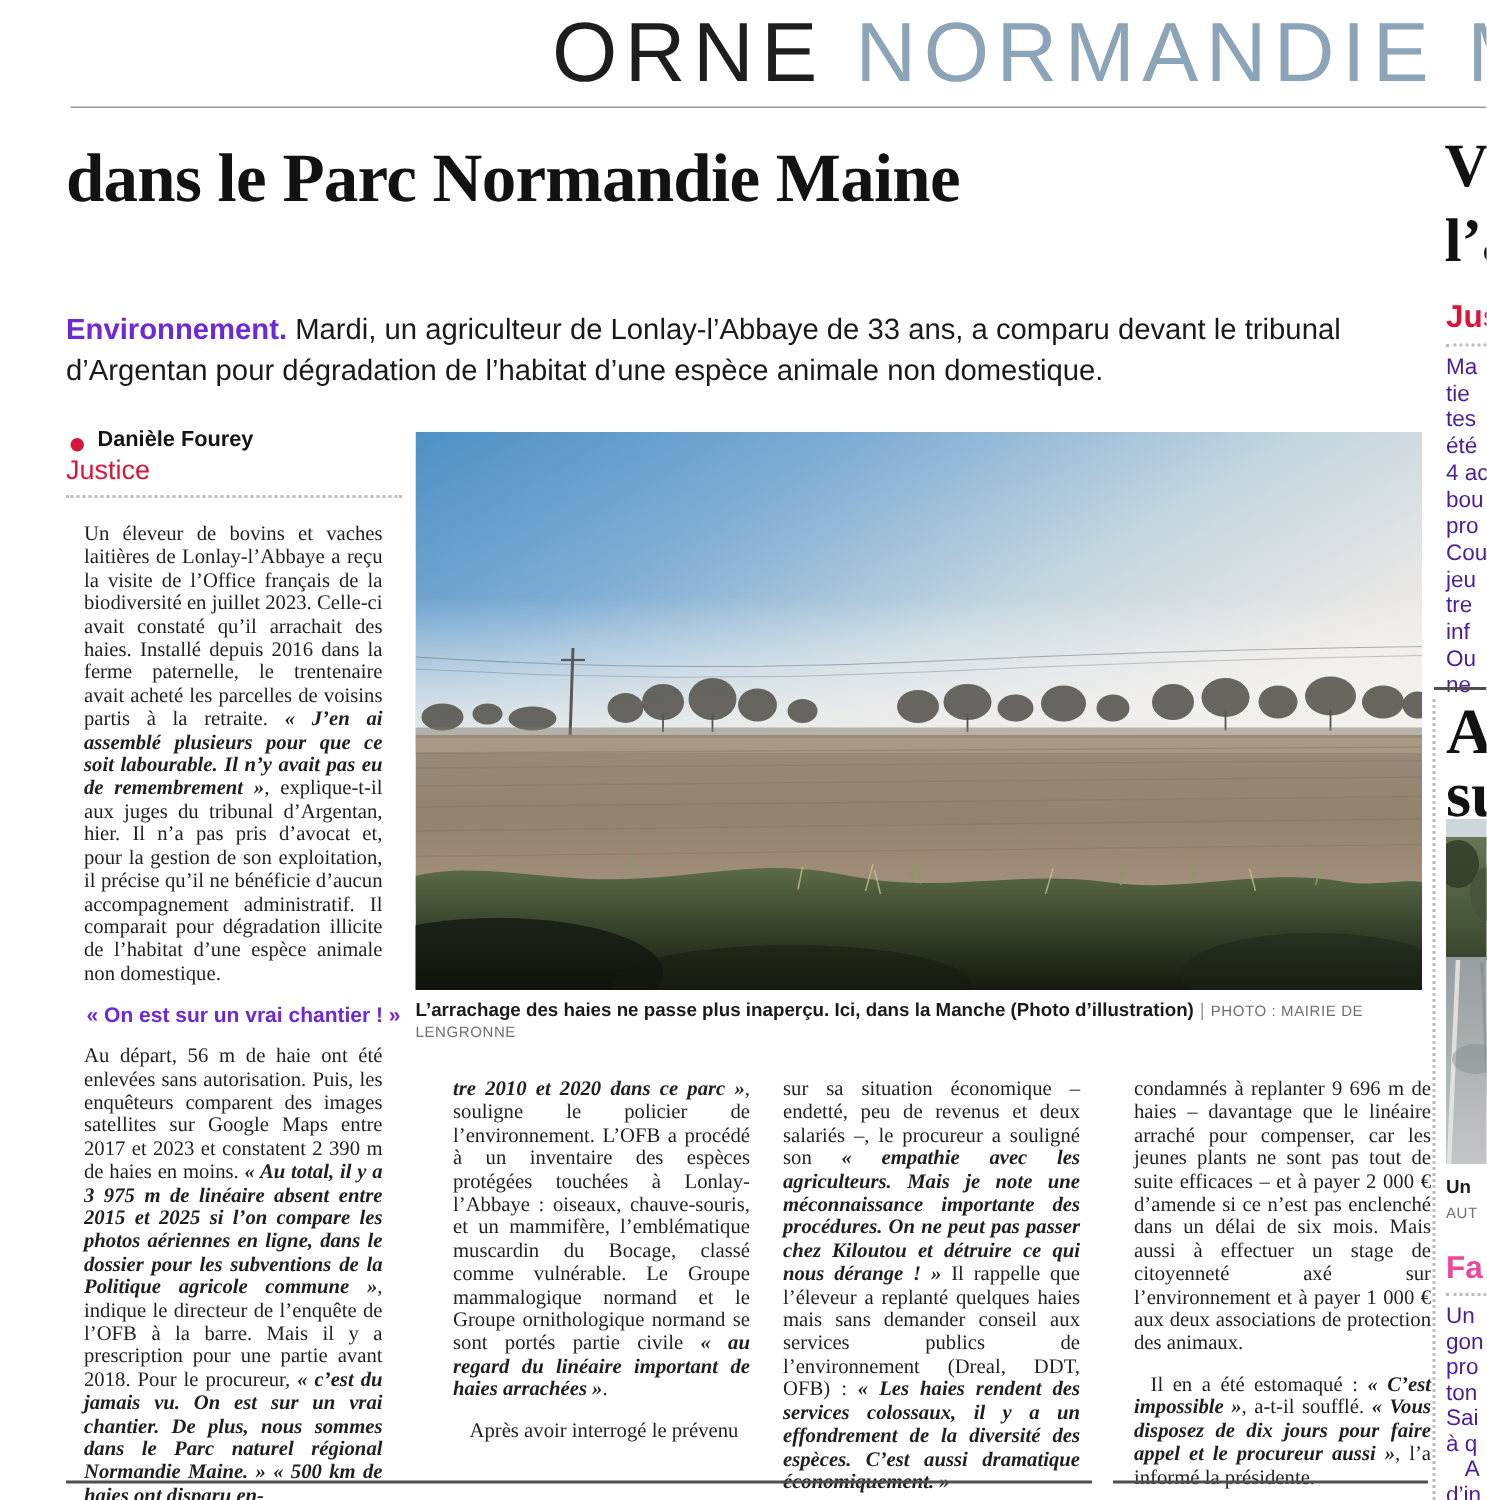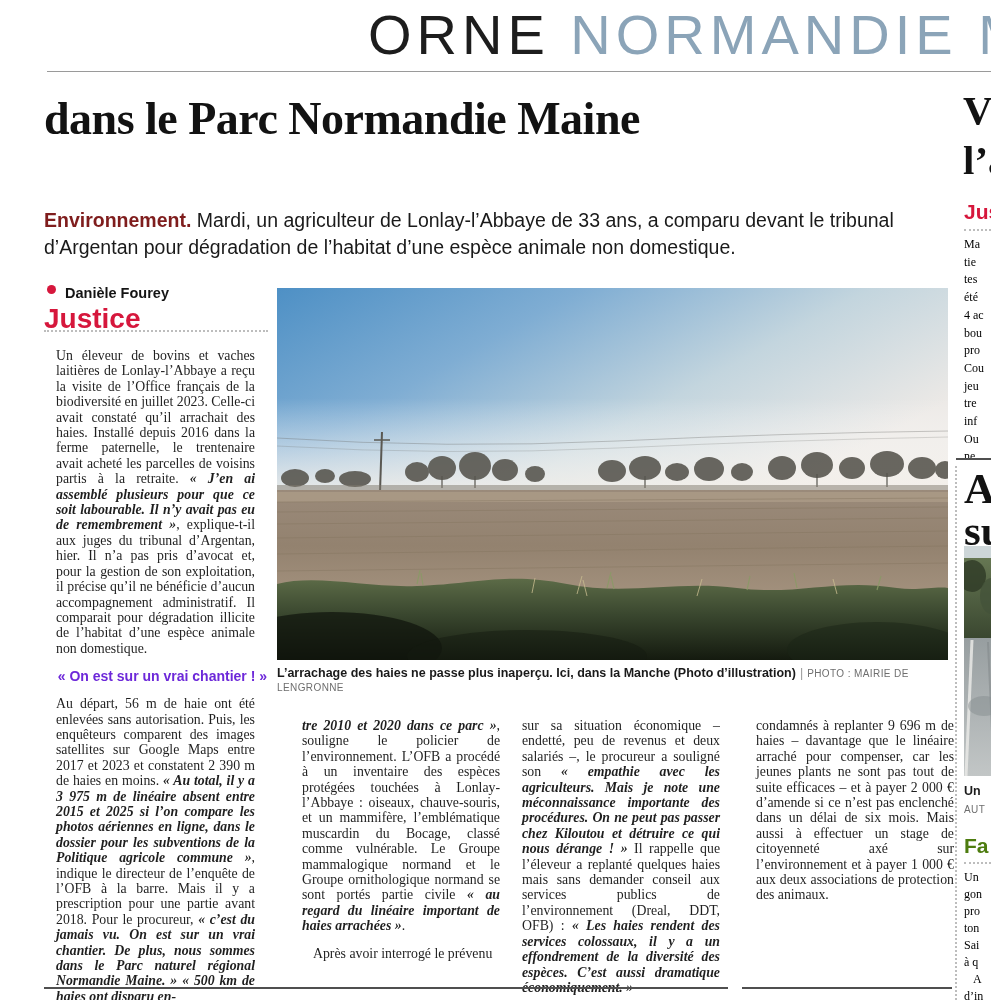--- a/index.html
+++ b/index.html
@@ -10,59 +10,59 @@
   .masthead{top:2px;left:368px;font-size:56px;font-weight:400;letter-spacing:5px;
             white-space:nowrap;color:#1d1d1d;}
   .masthead .blue{color:#8ba4b8;}
   .mast-rule{top:71px;left:47px;width:944px;height:1px;background:#9a9a9a;}
   
   .headline{left:44px;top:94px;font-family:"Liberation Serif",serif;font-weight:700;
             font-size:46px;line-height:50px;letter-spacing:-0.5px;color:#121212;white-space:nowrap;}
   .lead{left:44px;top:207px;width:900px;font-size:19.5px;line-height:27px;color:#1a1a1a;text-align:left;}
   .kicker{font-weight:700;}
   
-  .byline-row{left:47px;top:285px;display:flex;align-items:flex-start;gap:9px;}
+  .byline-row{left:47px;top:285px;display:flex;align-items:flex-end;gap:9px;}
   .dot{width:9px;height:9px;border-radius:50%;}
   .byline{font-weight:700;font-size:14.5px;color:#141414;}
-  .rubric{font-weight:700;font-size:28px;}
+  .rubric{font-weight:400;font-size:18px;}
   .dotted{border-top:2px dotted #bdbdbd;height:0;}
   
   .col{font-family:"Liberation Serif",serif;font-size:13.8px;line-height:15.4px;
        text-align:justify;color:#1f1f1f;}
   .col p{margin:12px;}
   .col p.indent{text-indent:11px;}
   .q{font-weight:700;font-style:italic;}
   .subhead{font-family:"Liberation Sans",sans-serif;font-weight:700;font-size:14px;
            line-height:16px;margin:9px 0 6px;text-align:right;color:#6d28d9;}
   
   .caption{left:277px;top:666px;width:671px;font-size:12.5px;font-weight:700;color:#1a1a1a;}
   .caption .sep{font-weight:400;color:#9a9a9a;padding:0 4px;}
   .caption .credit{font-weight:400;font-size:10px;color:#6e6e6e;letter-spacing:.4px;}
   
   .rule{background:#4f4f4f;height:1.5px;}
   
   .side{white-space:nowrap;}
   .side-headline{font-family:"Liberation Serif",serif;font-weight:700;font-size:41px;color:#121212;}
   .side-rubric{font-weight:700;font-size:21px;}
-  .frag{font-family:Liberation Serif, serif;font-size:12px;color:#000000;}
+  .frag{font-family:Liberation Sans, sans-serif;font-size:15px;color:#4c1d95;}
   .vdots{border-left:2px dotted #bdbdbd;width:0;}
   .side-cap{font-weight:700;font-size:12.5px;}
   .side-credit{font-size:10px;color:#6e6e6e;letter-spacing:.4px;}
 </style>
 </head>
 <body>
 
 <div class="abs masthead"><span>ORNE</span><span> </span><span class="blue">NORMANDIE MA</span></div>
 <div class="abs mast-rule"></div>
 
 <div class="abs headline">
   <div>dans le Parc Normandie Maine</div>
 </div>
 
-<div class="abs lead"><span class="kicker" style="color:#7f1d1d">Environnement.</span><span> Mardi, un agriculteur de Lonlay-l’Abbaye de 33 ans, a comparu devant le tribunal d’Argentan pour dégradation de l’habitat d’une espèce animale non domestique.</span></div>
+<div class="abs lead"><span class="kicker" style="color:#6d28d9">Environnement.</span><span> Mardi, un agriculteur de Lonlay-l’Abbaye de 33 ans, a comparu devant le tribunal d’Argentan pour dégradation de l’habitat d’une espèce animale non domestique.</span></div>
 
 <div class="abs byline-row">
   <span class="dot" style="background:#d6173c"></span>
   <span class="byline">Danièle Fourey</span>
 </div>
 <div class="abs rubric" style="left:44px;top:303px;color:#d6173c">Justice</div>
 <div class="abs dotted" style="left:44px;top:330px;width:224px;"></div>
 
 <div class="abs col" style="left:44px;top:336px;width:223px;">
   <p><span>Un éleveur de bovins et vaches laitières de Lonlay-l’Abbaye a reçu la visite de l’Office français de la biodiversité en juillet 2023. Celle-ci avait constaté qu’il arrachait des haies. Installé depuis 2016 dans la ferme paternelle, le trentenaire avait acheté les parcelles de voisins partis à la retraite. </span><span class="q">« J’en ai assemblé plusieurs pour que ce soit labourable. Il n’y avait pas eu de remembrement »</span><span>, explique-t-il aux juges du tribunal d’Argentan, hier. Il n’a pas pris d’avocat et, pour la gestion de son exploitation, il précise qu’il ne bénéficie d’aucun accompagnement administratif. Il comparait pour dégradation illicite de l’habitat d’une espèce animale non domestique.</span></p>
@@ -167,20 +167,21 @@
 <div class="abs col" style="left:290px;top:706px;width:222px;">
   <p><span class="q">tre 2010 et 2020 dans ce parc »</span><span>, souligne le policier de l’environnement. L’OFB a procédé à un inventaire des espèces protégées touchées à Lonlay-l’Abbaye : oiseaux, chauve-souris, et un mammifère, l’emblématique muscardin du Bocage, classé comme vulnérable. Le Groupe mammalogique normand et le Groupe ornithologique normand se sont portés partie civile </span><span class="q">« au regard du linéaire important de haies arrachées »</span><span>.</span></p>
   <p class="indent"><span>Après avoir interrogé le prévenu</span></p>
 </div>
 <div class="abs col" style="left:510px;top:706px;width:222px;">
   <p><span>sur sa situation économique – endetté, peu de revenus et deux salariés –, le procureur a souligné son </span><span class="q">« empathie avec les agriculteurs. Mais je note une méconnaissance importante des procédures. On ne peut pas passer chez Kiloutou et détruire ce qui nous dérange ! »</span><span> Il rappelle que l’éleveur a replanté quelques haies mais sans demander conseil aux services publics de l’environnement (Dreal, DDT, OFB) : </span><span class="q">« Les haies rendent des services colossaux, il y a un effondrement de la diversité des espèces. C’est aussi dramatique économiquement. »</span></p>
   <p class="indent"><span>Le prévenu et sa société ont été</span></p>
 </div>
 <div class="abs col" style="left:744px;top:706px;width:222px;">
   <p><span>condamnés à replanter 9 696 m de haies – davantage que le linéaire arraché pour compenser, car les jeunes plants ne sont pas tout de suite efficaces – et à payer 2 000 € d’amende si ce n’est pas enclenché dans un délai de six mois. Mais aussi à effectuer un stage de citoyenneté axé sur l’environnement et à payer 1 000 € aux deux associations de protection des animaux.</span></p>
+  <p class="indent"><span>Il en a été estomaqué : </span><span class="q">« C’est impossible »</span><span>, a-t-il soufflé. </span><span class="q">« Vous disposez de dix jours pour faire appel et le procureur aussi »</span><span>, l’a informé la présidente.</span></p>
 </div>
 
 <div class="abs rule" style="left:44px;top:987px;width:684px;"></div>
 <div class="abs rule" style="left:742px;top:987px;width:210px;"></div>
 
 <div class="abs side side-headline" style="left:963px;top:86px;">V</div>
 <div class="abs side side-headline" style="left:963px;top:136px;">l’a</div>
 <div class="abs side side-rubric" style="left:964px;top:200px;color:#d6173c">Jus</div>
 <div class="abs dotted" style="left:964px;top:229px;width:27px;"></div>
 <div class="abs side frag" style="left:964px;top:236px;line-height:17.7px;">
@@ -219,21 +220,21 @@
     <ellipse cx="8" cy="30" rx="14" ry="16" fill="#2e3a26" opacity="0.8"></ellipse>
     <ellipse cx="28" cy="50" rx="12" ry="18" fill="#44533a" opacity="0.8"></ellipse>
     <rect x="0" y="92" width="34" height="138" fill="url(#srd)"></rect>
     <path d="M8,94 L2,230" stroke="#e9e9e6" stroke-width="3" opacity="0.85" fill="none"></path>
     <path d="M24,96 L30,230" stroke="#7e8486" stroke-width="2" opacity="0.5" fill="none"></path>
     <ellipse cx="20" cy="160" rx="16" ry="10" fill="#868d8f" opacity="0.5"></ellipse>
   </svg>
 </div>
 <div class="abs side side-cap" style="left:964px;top:784px;">Un</div>
 <div class="abs side side-credit" style="left:964px;top:804px;">AUT</div>
-<div class="abs side side-rubric" style="left:964px;top:834px;color:#4d7c0f">Fa</div>
+<div class="abs side side-rubric" style="left:964px;top:834px;color:#ec4899">Fa</div>
 <div class="abs dotted" style="left:964px;top:862px;width:27px;"></div>
 <div class="abs side frag" style="left:964px;top:869px;line-height:17px;">
     <div>Un</div>
     <div>gon</div>
     <div>pro</div>
     <div>ton</div>
     <div>Sai</div>
     <div>à q</div>
     <div>&nbsp;&nbsp;&nbsp;A</div>
     <div>d’in</div>

